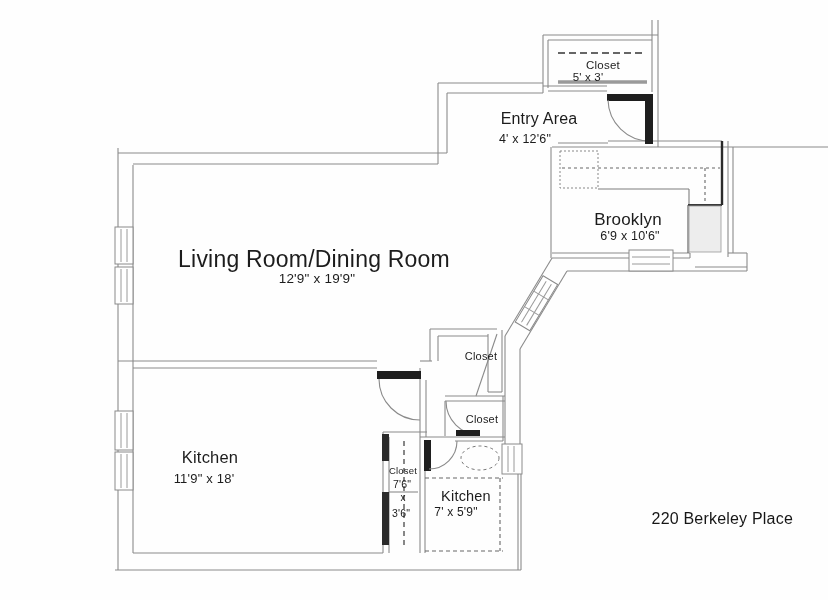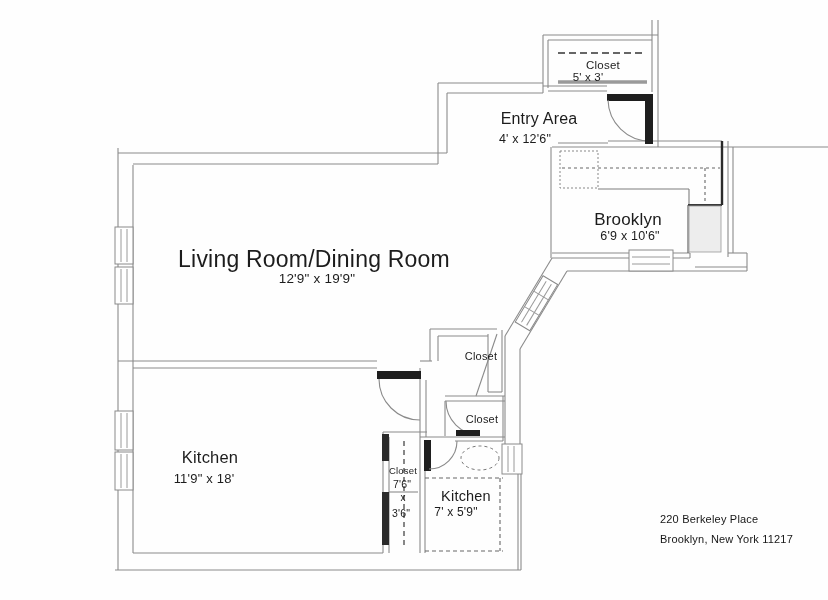--- a/index.html
+++ b/index.html
@@ -6,22 +6,22 @@
   #stage{
     position:relative;width:828px;height:600px;background:#fefefe;overflow:hidden;
     font-family:Liberation Sans, sans-serif;color:#1c1c1c;
   }
   #plan-svg{position:absolute;left:0;top:0;}
   .lbl{
     position:absolute;transform:translate(-50%,-50%);white-space:nowrap;
     color:#1c1c1c;line-height:1;letter-spacing:.2px;
   }
   .addr{
-    position:absolute;right:35px;top:509px;text-align:left;
-    font-size:11px;line-height:20px;color:#161616;letter-spacing:.2px;
+    position:absolute;right:35px;top:509px;text-align:right;
+    font-size:16px;line-height:20px;color:#161616;letter-spacing:.2px;
   }
 </style>
 </head>
 <body>
 
 <div id="stage">
 
   <svg id="plan-svg" width="828" height="600" viewBox="0 0 828 600">
 
     <g stroke="#8a8a8a" stroke-width="1.1" fill="none">
@@ -235,16 +235,15 @@
   <div class="lbl" style="left:403px;top:471px;font-size:9.5px">Closet</div>
   <div class="lbl" style="left:402px;top:484px;font-size:10.5px">7'6"</div>
   <div class="lbl" style="left:403px;top:498px;font-size:10px">x</div>
   <div class="lbl" style="left:401px;top:513px;font-size:10.5px">3'6"</div>
 
   <div class="lbl" style="left:466px;top:496px;font-size:14.5px">Kitchen</div>
   <div class="lbl" style="left:456px;top:512px;font-size:12px">7' x 5'9"</div>
 
   <div class="addr">
     <div>220 Berkeley Place</div>
-    <div>Brooklyn, New York 11217</div>
   </div>
 
 </div>
 
 </body></html>

